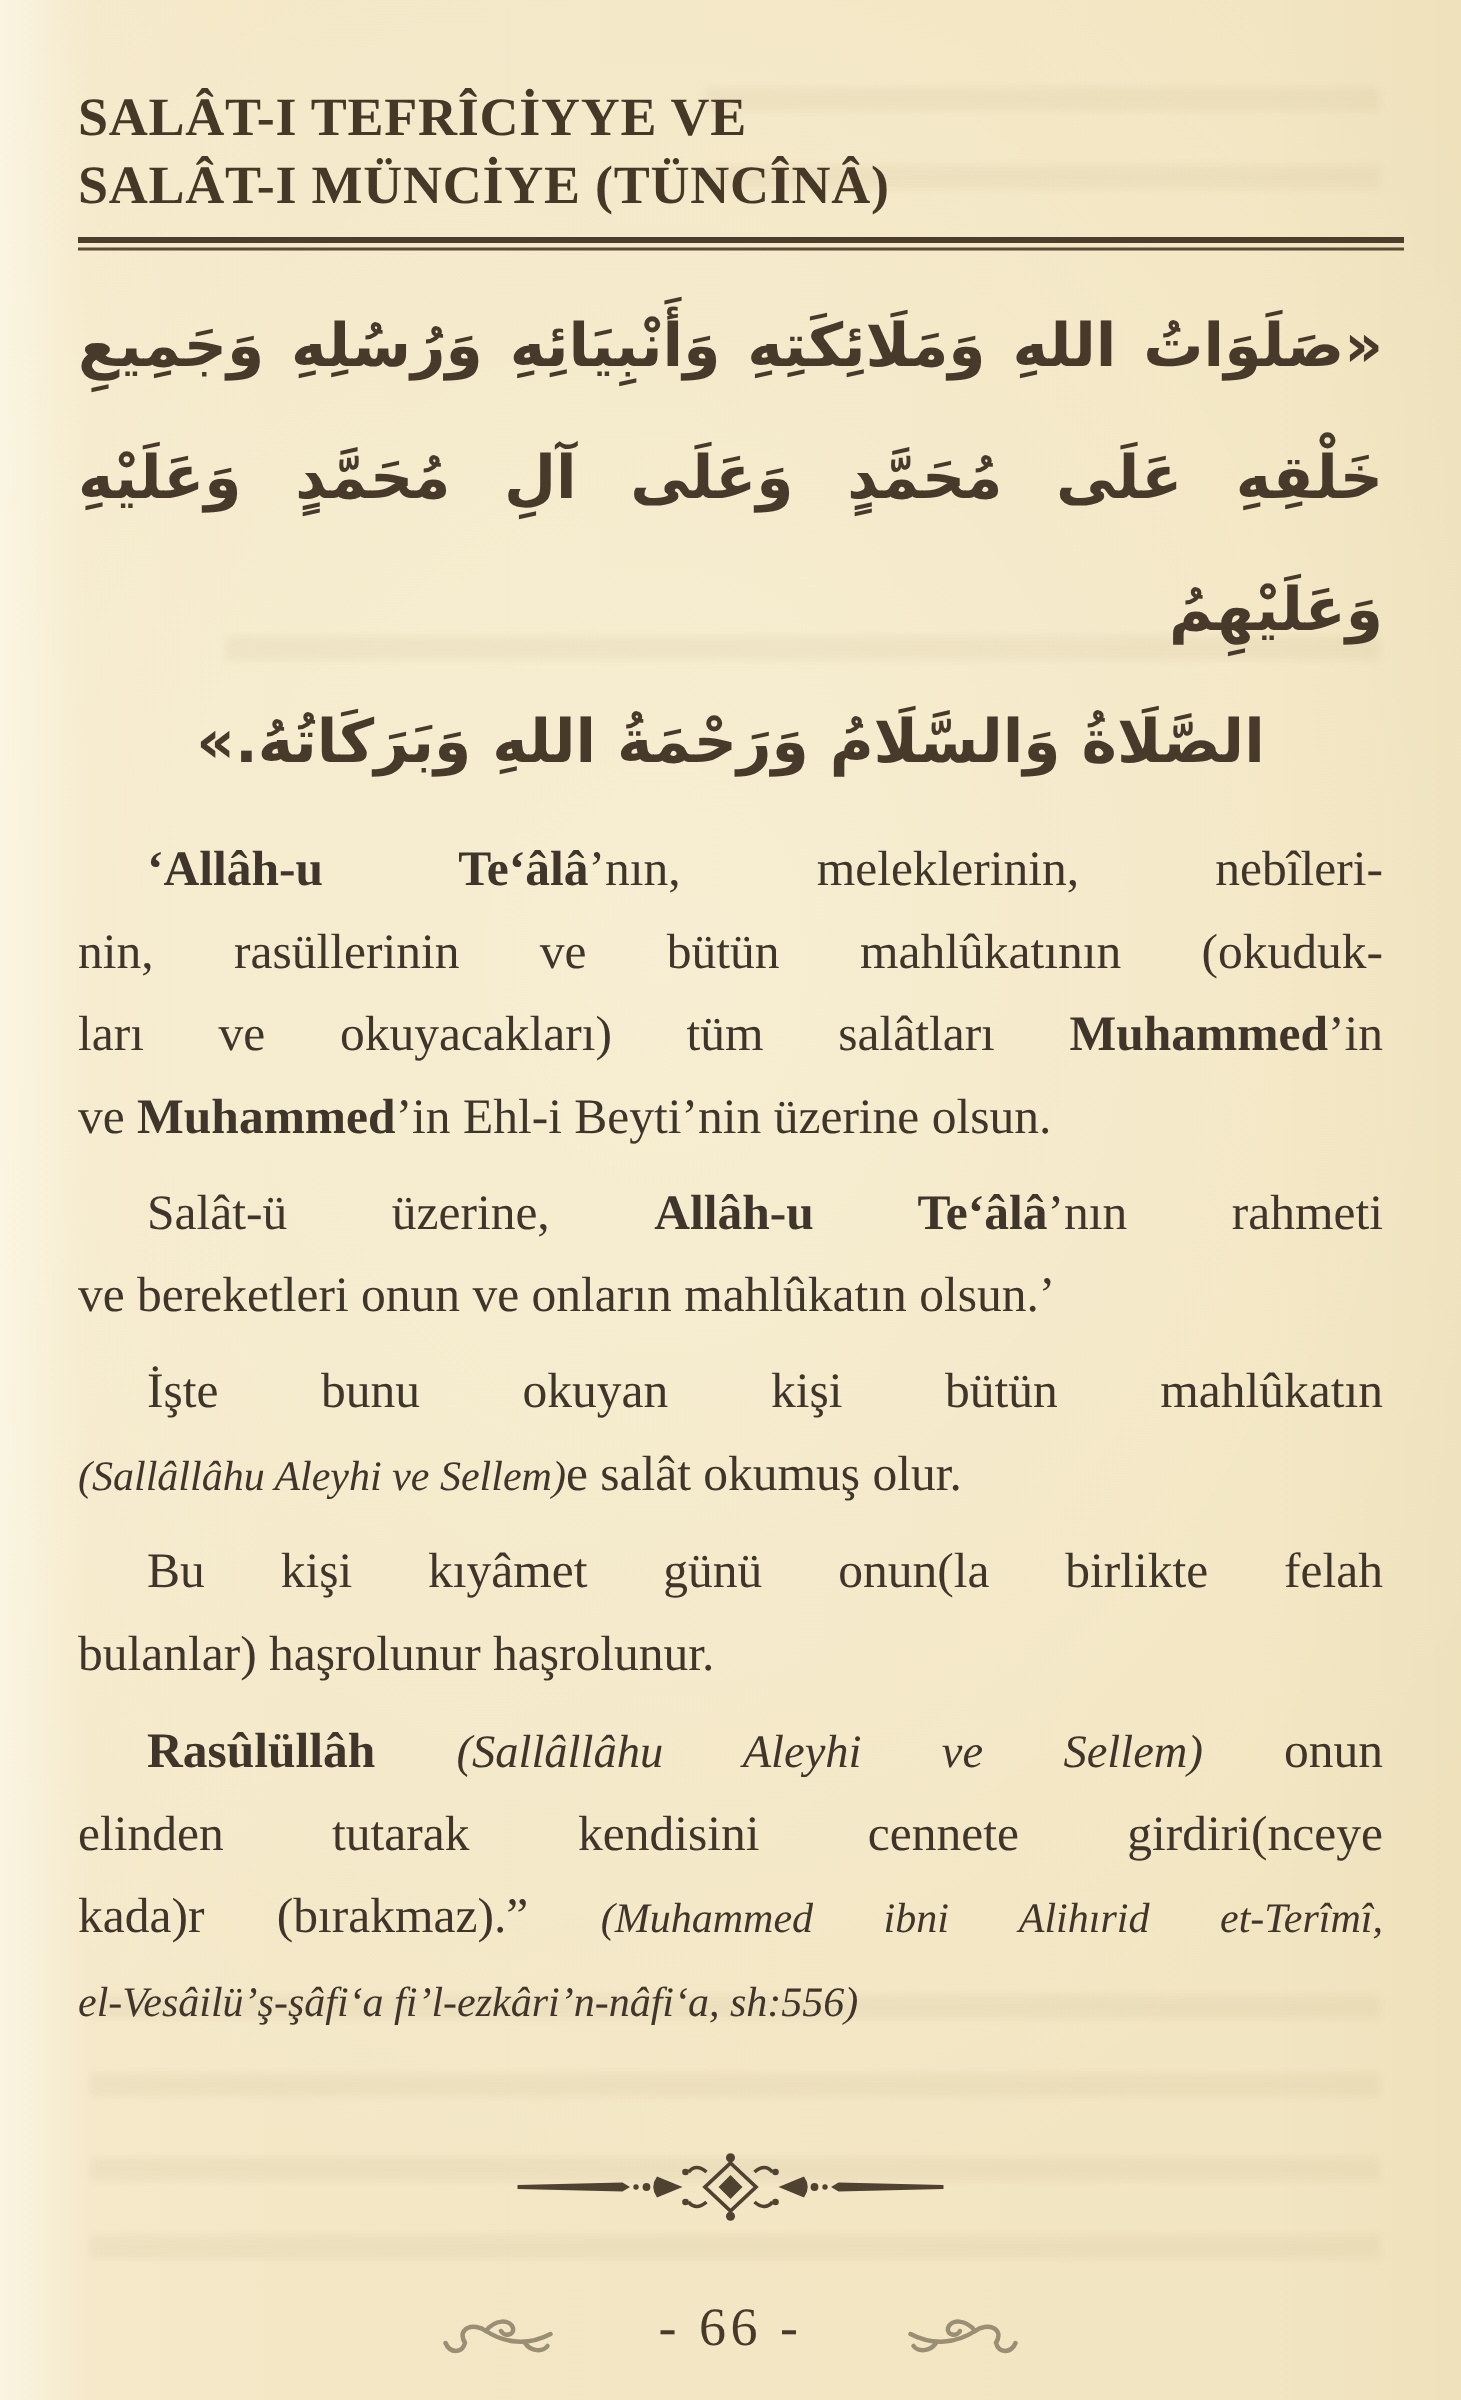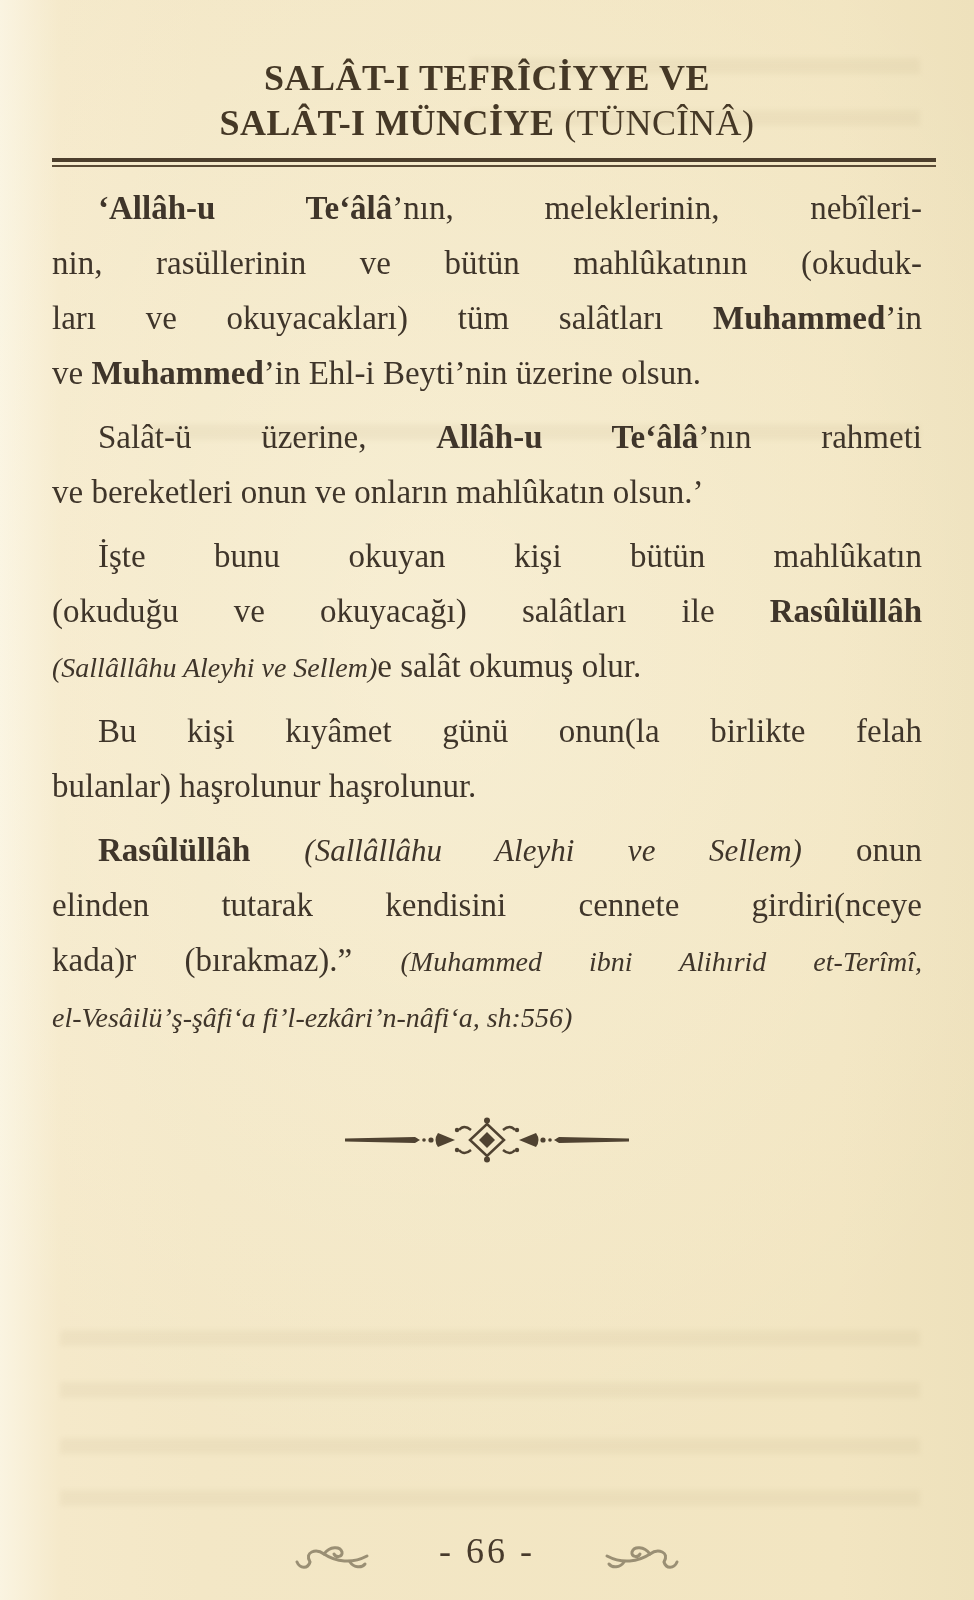--- a/index.html
+++ b/index.html
@@ -20,28 +20,28 @@
     background: repeating-linear-gradient(#b4a176 0px, #b4a176 16px, rgba(0,0,0,0) 16px, rgba(0,0,0,0) 52px);
     opacity: 0.10;
     filter: blur(2.5px);
     border-radius: 4px;
     z-index: 0;
   }
 
   .content { position: relative; z-index: 1; padding: 56px 52px 0 52px; }
 
   .title {
-    text-align: center;
+    text-align: left;
     font-weight: bold;
     font-size: 36px;
     line-height: 45px;
     letter-spacing: 0.5px;
     color: #453826;
   }
-  .title .regular { font-weight: normal; }
+  .title .regular { font-weight: bold; }
 
   .rule {
     margin: 12px auto 0 auto;
     width: 884px; height: 3px;
     border-top: 4px solid #4c3e2c;
     border-bottom: 2px solid #5a4b36;
   }
 
   .arabic {
     direction: rtl;
@@ -90,35 +90,39 @@
 
 <div class="content">
 
   <div class="title">
     <div>SALÂT-I TEFRÎCİYYE VE</div>
     <div><span>SALÂT-I MÜNCİYE</span><span class="regular"> (TÜNCÎNÂ)</span></div>
   </div>
 
   <div class="rule"></div>
 
+  <div class="arabic" lang="ar" dir="rtl">
+      <div class="arabic-line">«صَلَوَاتُ اللهِ وَمَلَائِكَتِهِ وَأَنْبِيَائِهِ وَرُسُلِهِ وَجَمِيعِ</div>
+      <div class="arabic-line">خَلْقِهِ عَلَى مُحَمَّدٍ وَعَلَى آلِ مُحَمَّدٍ وَعَلَيْهِ وَعَلَيْهِمُ</div>
+      <div class="arabic-line">الصَّلَاةُ وَالسَّلَامُ وَرَحْمَةُ اللهِ وَبَرَكَاتُهُ.»</div>
+    </div>
 
   <div class="bodytext">
       <div class="para">
         <div class="line line-first"><span class="seg-b">‘Allâh-u Te‘âlâ</span><span class="seg-n">’nın, meleklerinin, nebîleri-</span></div>
         <div class="line"><span class="seg-n">nin, rasüllerinin ve bütün mahlûkatının (okuduk-</span></div>
         <div class="line"><span class="seg-n">ları ve okuyacakları) tüm salâtları </span><span class="seg-b">Muhammed</span><span class="seg-n">’in</span></div>
         <div class="line line-last"><span class="seg-n">ve </span><span class="seg-b">Muhammed</span><span class="seg-n">’in Ehl-i Beyti’nin üzerine olsun.</span></div>
       </div>
       <div class="para">
         <div class="line line-first"><span class="seg-n">Salât-ü üzerine, </span><span class="seg-b">Allâh-u Te‘âlâ</span><span class="seg-n">’nın rahmeti</span></div>
         <div class="line line-last"><span class="seg-n">ve bereketleri onun ve onların mahlûkatın olsun.’</span></div>
       </div>
       <div class="para">
         <div class="line line-first"><span class="seg-n">İşte bunu okuyan kişi bütün mahlûkatın</span></div>
-        <div class="line"><span class="seg-n">(okuduğu ve okuyacağı) salâtları ile </span><span class="seg-b">Rasûlüllâh</span></div>
         <div class="line line-last"><span class="seg-is">(Sallâllâhu Aleyhi ve Sellem)</span><span class="seg-n">e salât okumuş olur.</span></div>
       </div>
       <div class="para">
         <div class="line line-first"><span class="seg-n">Bu kişi kıyâmet günü onun(la birlikte felah</span></div>
         <div class="line line-last"><span class="seg-n">bulanlar) haşrolunur haşrolunur.</span></div>
       </div>
       <div class="para">
         <div class="line line-first"><span class="seg-b">Rasûlüllâh </span><span class="seg-i">(Sallâllâhu Aleyhi ve Sellem)</span><span class="seg-n"> onun</span></div>
         <div class="line"><span class="seg-n">elinden tutarak kendisini cennete girdiri(nceye</span></div>
         <div class="line"><span class="seg-n">kada)r (bırakmaz).” </span><span class="seg-is">(Muhammed ibni Alihırid et-Terîmî,</span></div>

